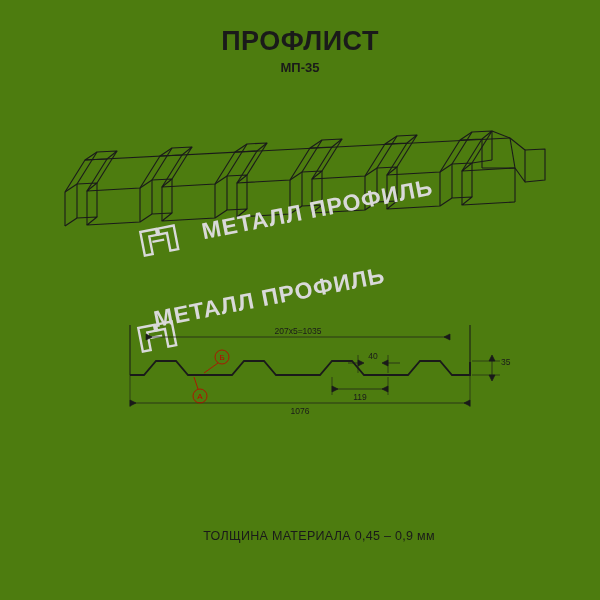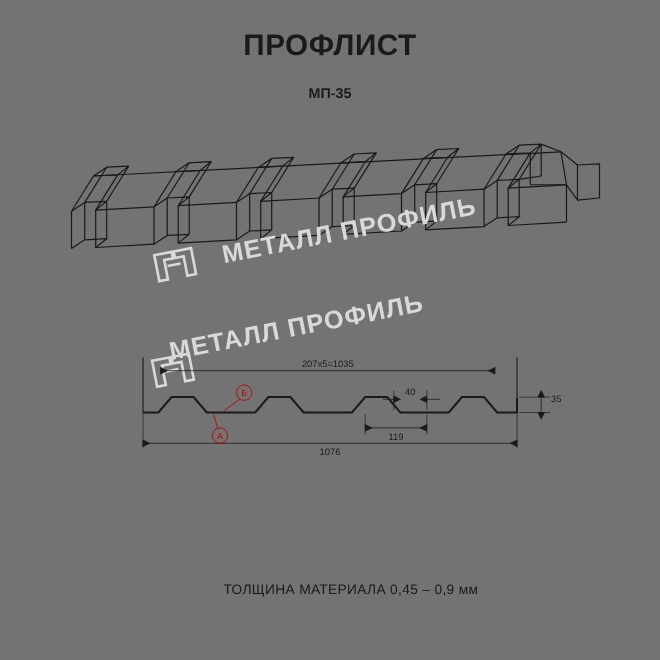--- a/index.html
+++ b/index.html
@@ -7,21 +7,21 @@
     padding: 0;
     background: #ffffff;
   }
   body {
     font-family: "Liberation Sans", sans-serif;
   }
   .page {
     position: relative;
     width: 600px;
     height: 600px;
-    background: #737373;
+    background: #4d7c0f;
     overflow: hidden;
   }
   .title {
     position: absolute;
     top: 26px;
     left: 0;
     width: 600px;
     text-align: center;
     font-size: 27px;
     font-weight: bold;
@@ -30,21 +30,20 @@
   }
   .subtitle {
     position: absolute;
     top: 60px;
     left: 0;
     width: 600px;
     text-align: center;
     font-size: 13px;
     font-weight: bold;
     color: #1a1a1a;
-    margin-top: 17px;
   }
   .footer-note {
     position: absolute;
     top: 529px;
     left: 0;
     width: 600px;
     text-align: center;
     font-size: 12.5px;
     font-weight: normal;
     letter-spacing: 0.3px;

